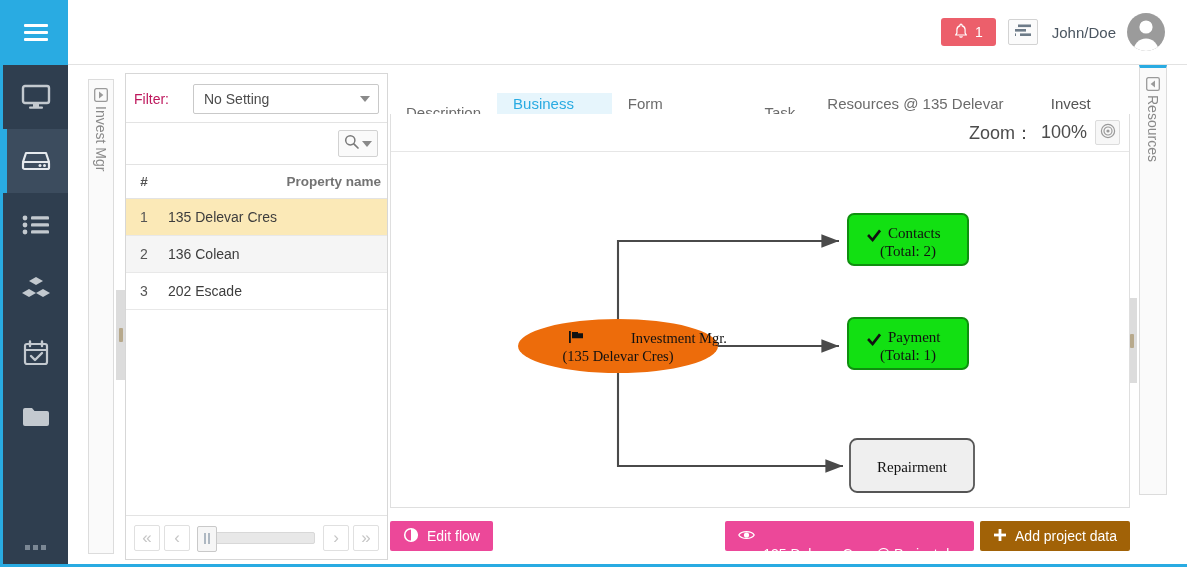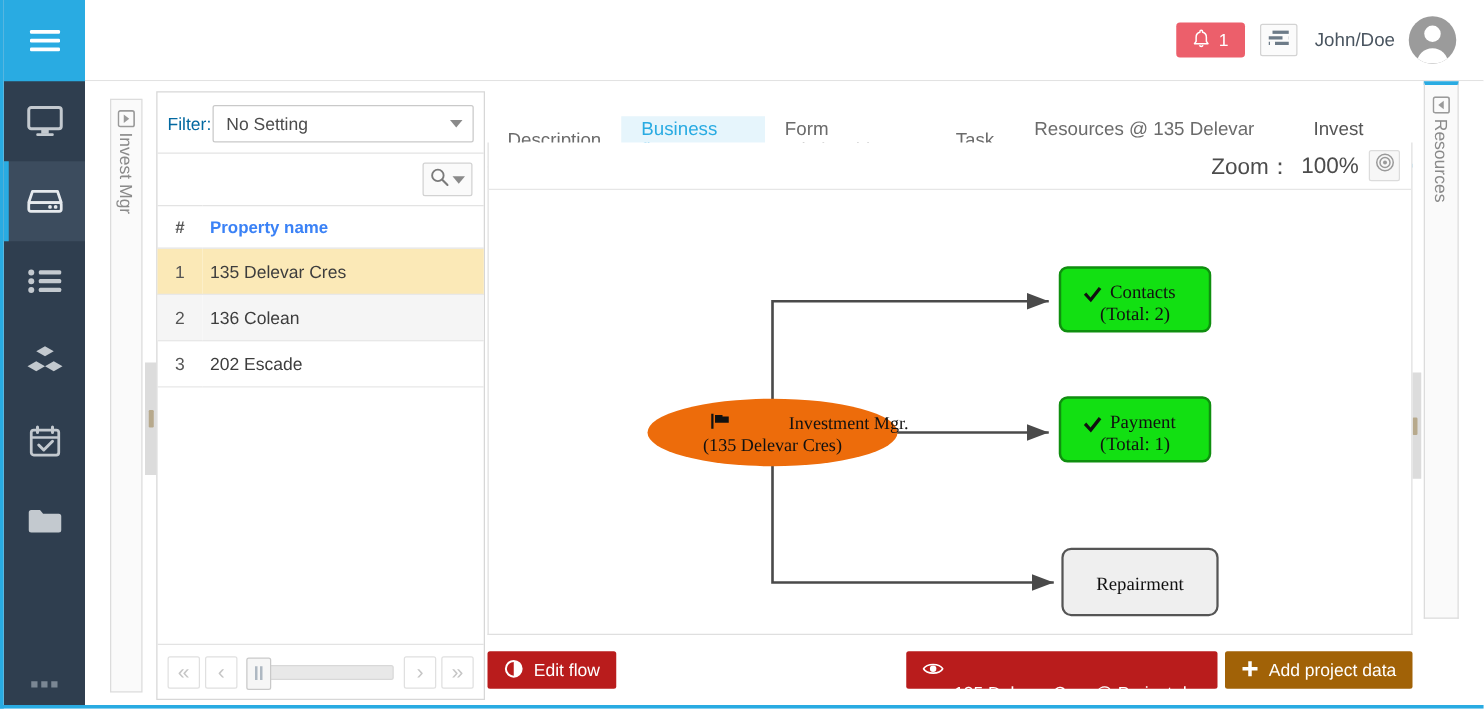--- a/index.html
+++ b/index.html
@@ -133,21 +133,21 @@
   .list-panel {
     position: absolute; left: 57px; top: 8px;
     width: 263px; height: 487px;
     background: #fff;
     border: 1px solid #d7d7d7;
   }
   .filter-row {
     display: flex; align-items: center;
     padding: 10px 8px 8px 8px;
   }
-  .filter-label { font-size: 14px; color: #0369a1; margin-right: 1px; }
+  .filter-label { font-size: 14px; color: #be185d; margin-right: 24px; }
   .filter-select {
     flex: 1; height: 30px;
     border: 1px solid #c9c9c9; background: #fff;
     border-radius: 2px;
     display: flex; align-items: center; justify-content: space-between;
     padding: 0 8px 0 10px;
     font-size: 14px; color: #4c4c4c;
     cursor: pointer;
   }
   .caret { width: 0; height: 0; border-left: 5px solid transparent; border-right: 5px solid transparent; border-top: 6px solid #8a8a8a; }
@@ -159,21 +159,21 @@
   }
   .search-btn {
     width: 40px; height: 27px;
     border: 1px solid #d2d2d2; background: #fafafa;
     border-radius: 2px;
     display: flex; align-items: center; justify-content: center; gap: 3px;
     cursor: pointer;
   }
   table.proptable { width: 100%; border-collapse: collapse; }
   table.proptable th {
-    text-align: left; font-size: 13.5px; font-weight: bold; color: #3b82f6;
+    text-align: right; font-size: 13.5px; font-weight: bold; color: #737373;
     padding: 9px 6px;
     border-top: 1px solid #e3e3e3;
     border-bottom: 1px solid #e3e3e3;
   }
   table.proptable td {
     font-size: 14px; color: #3d3d3d;
     padding: 10px 6px;
     border-bottom: 1px solid #e8e8e8;
   }
   table.proptable .cnum { width: 36px; text-align: center; color: #555; }
@@ -252,21 +252,21 @@
     position: absolute; left: 0; right: 0; bottom: 0; height: 40px;
     display: flex; align-items: center;
   }
   .btn {
     height: 30px; border: none; border-radius: 2px;
     display: inline-flex; align-items: center; gap: 8px;
     padding: 0 13px; font-size: 14px; color: #fff;
     cursor: pointer;
     font-family: "Liberation Sans", sans-serif;
   }
-  .btn.blue { background: #b91c1c; }
+  .btn.blue { background: #ec4899; }
   .btn.purple { background: #a16207; }
   .footer-right { margin-left: auto; display: flex; gap: 6px; }
   .truncate { max-width: 210px; overflow: hidden; text-overflow: ellipsis; white-space: nowrap; margin-top: 36px; }
 </style>
 </head>
 <body>
 
 <div id="app">
 
   <div class="rail">

